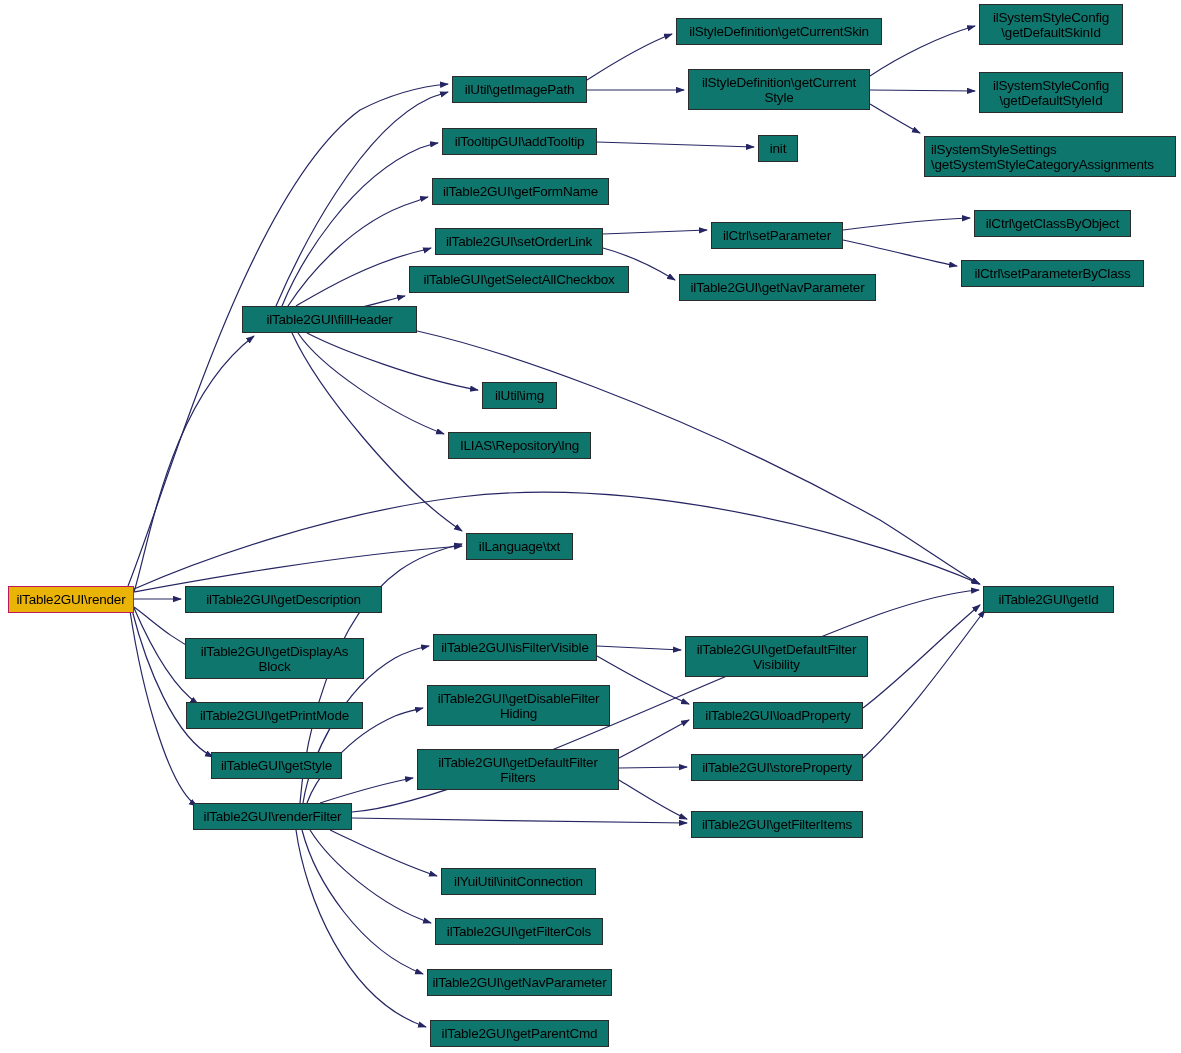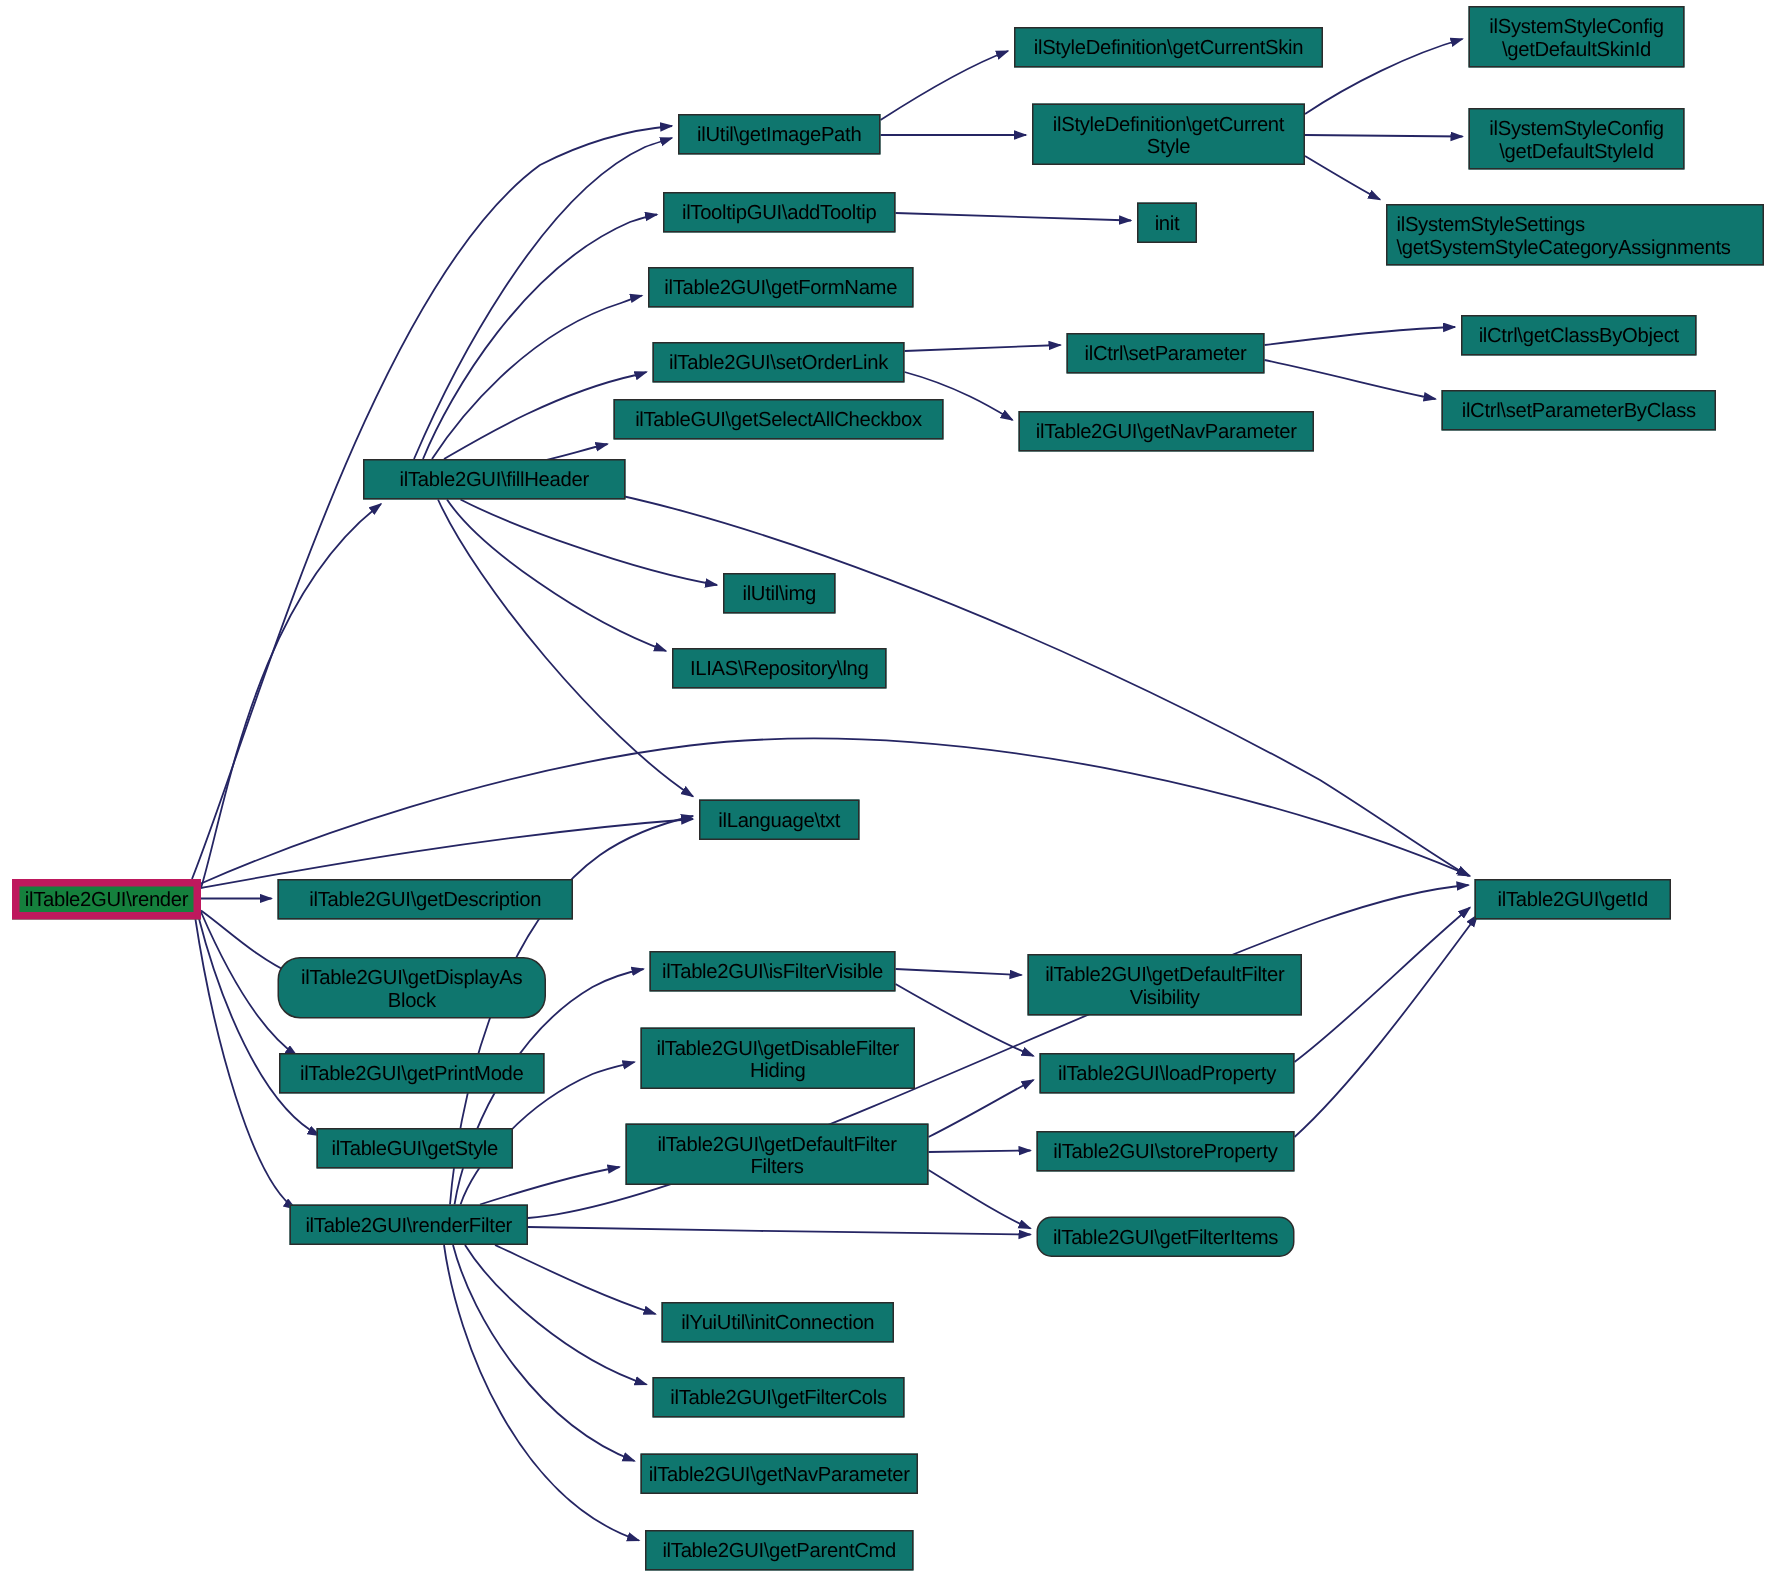--- a/index.html
+++ b/index.html
@@ -34,22 +34,22 @@
     line-height: 15px;
     display: flex;
     align-items: center;
     justify-content: center;
     text-align: center;
     padding: 0 4px;
     white-space: pre-line;
     letter-spacing: -0.2px;
   }
   .node.root {
-    background: #15803d;
-    border: 5px solid #be185d;
+    background: #eab308;
+    border: 1px solid #be185d;
   }
   .node.leftalign {
     justify-content: flex-start;
     text-align: left;
     padding-left: 6px;
   }
 </style>
 </head>
 <body>
 
@@ -105,21 +105,21 @@
         <path d="M619,768 L687,767" fill="none" stroke="#252563" stroke-width="1.2" marker-end="url(#arrow)"></path>
         <path d="M619,780 C645,796 670,812 687,819" fill="none" stroke="#252563" stroke-width="1.2" marker-end="url(#arrow)"></path>
         <path d="M863,708 C900,680 945,634 980,605" fill="none" stroke="#252563" stroke-width="1.2" marker-end="url(#arrow)"></path>
         <path d="M863,758 C905,720 955,650 985,610" fill="none" stroke="#252563" stroke-width="1.2" marker-end="url(#arrow)"></path>
       </g>
   </svg>
   <div id="nodes">
       <div class="node root" style="left: 8px; top: 586px; width: 126px; height: 27px;">ilTable2GUI\render</div>
       <div class="node" style="left: 196px; top: 306px; width: 175px; height: 27px; margin-left: 46px;">ilTable2GUI\fillHeader</div>
       <div class="node" style="left: 185px; top: 586px; width: 197px; height: 27px;">ilTable2GUI\getDescription</div>
-      <div class="node" style="left: 185px; top: 638px; width: 179px; height: 41px; border-radius: 15px;">ilTable2GUI\getDisplayAs
+      <div class="node" style="left: 185px; top: 638px; width: 179px; height: 41px;">ilTable2GUI\getDisplayAs
 Block</div>
       <div class="node" style="left: 186px; top: 702px; width: 177px; height: 27px;">ilTable2GUI\getPrintMode</div>
       <div class="node" style="left: 211px; top: 752px; width: 131px; height: 27px;">ilTableGUI\getStyle</div>
       <div class="node" style="left: 193px; top: 803px; width: 159px; height: 27px;">ilTable2GUI\renderFilter</div>
       <div class="node" style="left: 452px; top: 76px; width: 135px; height: 27px;">ilUtil\getImagePath</div>
       <div class="node" style="left: 442px; top: 128px; width: 155px; height: 27px;">ilTooltipGUI\addTooltip</div>
       <div class="node" style="left: 432px; top: 178px; width: 177px; height: 27px;">ilTable2GUI\getFormName</div>
       <div class="node" style="left: 435px; top: 228px; width: 168px; height: 27px;">ilTable2GUI\setOrderLink</div>
       <div class="node" style="left: 409px; top: 266px; width: 220px; height: 27px;">ilTableGUI\getSelectAllCheckbox</div>
       <div class="node" style="left: 482px; top: 382px; width: 75px; height: 27px;">ilUtil\img</div>
@@ -142,19 +142,19 @@
       <div class="node" style="left: 983px; top: 586px; width: 131px; height: 27px;">ilTable2GUI\getId</div>
       <div class="node" style="left: 433px; top: 634px; width: 164px; height: 27px;">ilTable2GUI\isFilterVisible</div>
       <div class="node" style="left: 427px; top: 685px; width: 183px; height: 41px;">ilTable2GUI\getDisableFilter
 Hiding</div>
       <div class="node" style="left: 417px; top: 749px; width: 202px; height: 41px;">ilTable2GUI\getDefaultFilter
 Filters</div>
       <div class="node" style="left: 685px; top: 636px; width: 183px; height: 41px;">ilTable2GUI\getDefaultFilter
 Visibility</div>
       <div class="node" style="left: 693px; top: 702px; width: 170px; height: 27px;">ilTable2GUI\loadProperty</div>
       <div class="node" style="left: 691px; top: 754px; width: 172px; height: 27px;">ilTable2GUI\storeProperty</div>
-      <div class="node" style="left: 691px; top: 811px; width: 172px; height: 27px; border-radius: 10px;">ilTable2GUI\getFilterItems</div>
+      <div class="node" style="left: 691px; top: 811px; width: 172px; height: 27px;">ilTable2GUI\getFilterItems</div>
       <div class="node" style="left: 441px; top: 868px; width: 155px; height: 27px;">ilYuiUtil\initConnection</div>
       <div class="node" style="left: 435px; top: 918px; width: 168px; height: 27px;">ilTable2GUI\getFilterCols</div>
       <div class="node" style="left: 427px; top: 969px; width: 185px; height: 27px;">ilTable2GUI\getNavParameter</div>
       <div class="node" style="left: 430px; top: 1020px; width: 179px; height: 27px;">ilTable2GUI\getParentCmd</div>
     </div>
 </div>
 
 </body></html>

